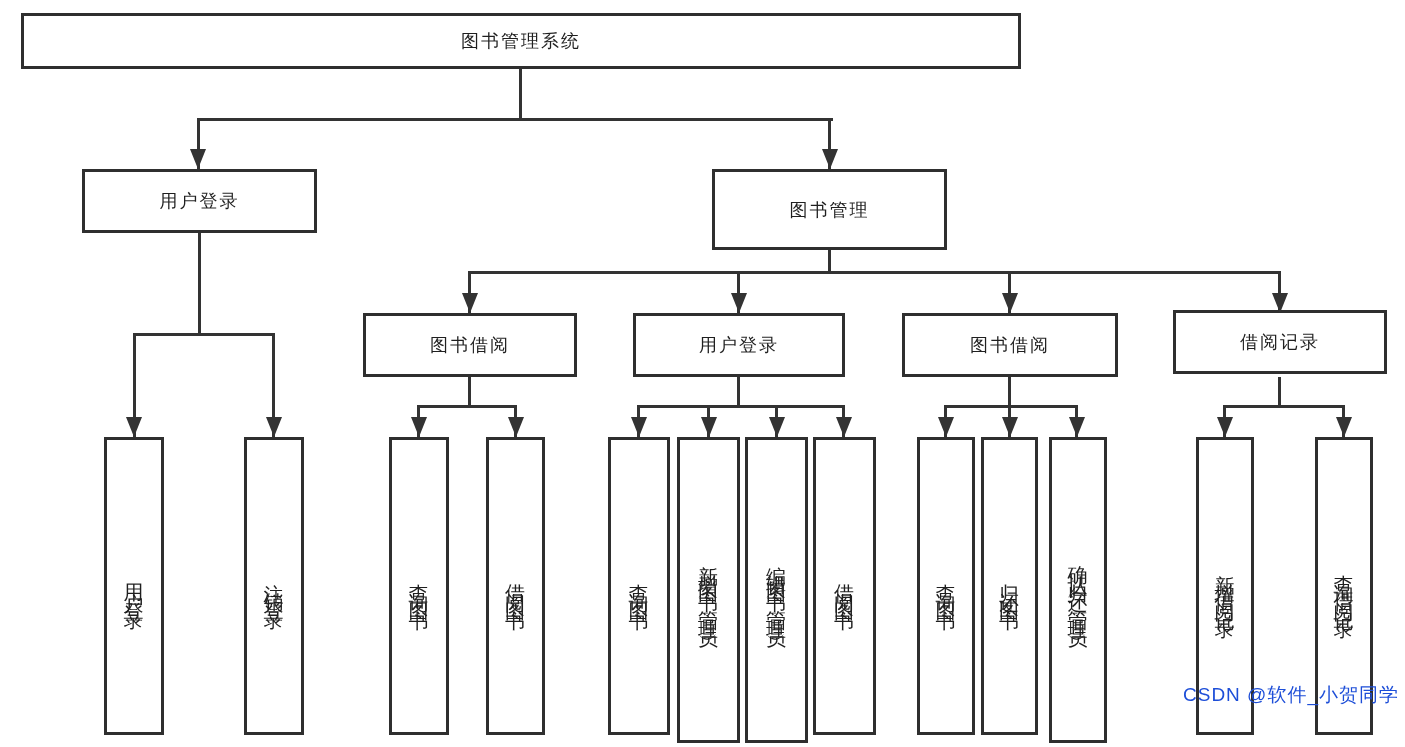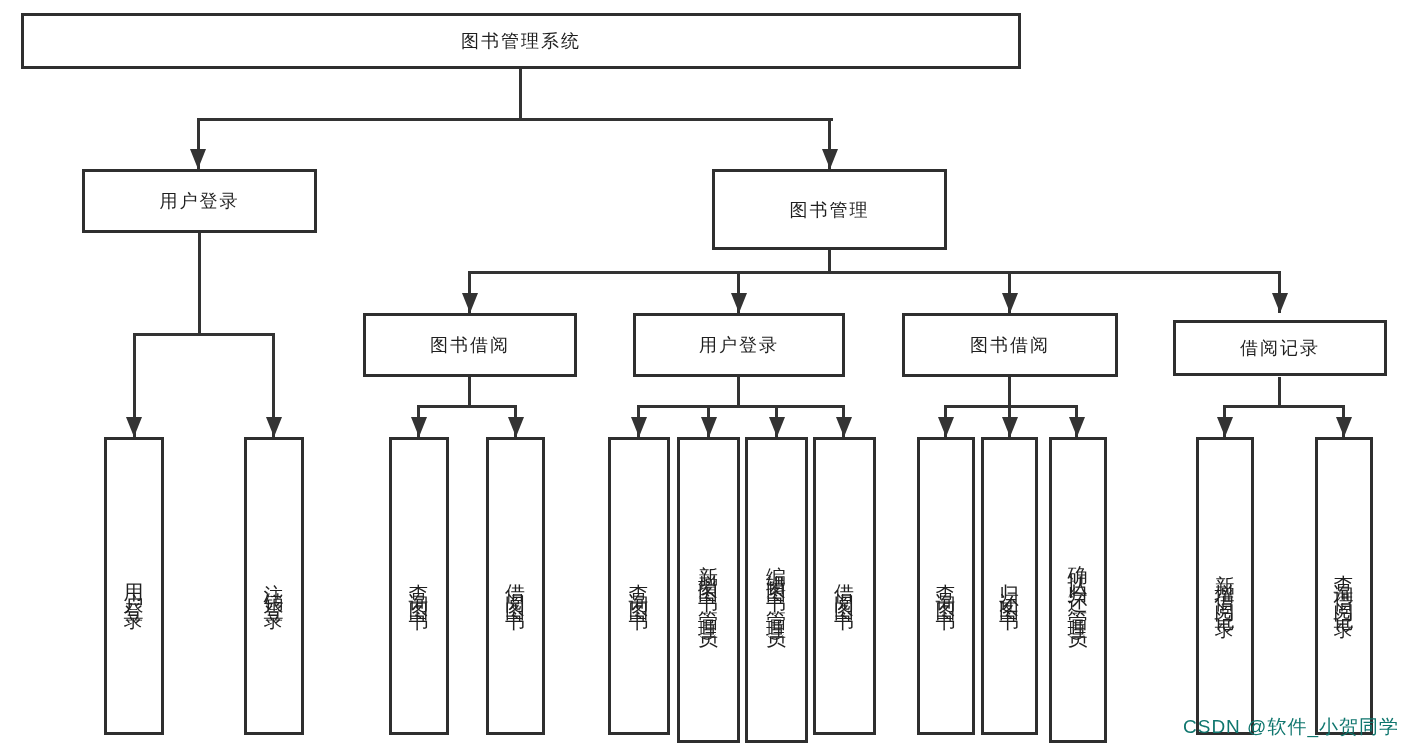--- a/index.html
+++ b/index.html
@@ -32,23 +32,23 @@
   .arrow{
     position:absolute;
     width:0;height:0;
     border-left:8px solid transparent;
     border-right:8px solid transparent;
     border-top:20px solid #333333;
     z-index:3;
   }
   .watermark{
     position:absolute;
-    left:1183px;top:714px;
+    left:1183px;top:682px;
     font-size:19px;
-    color:#0f766e;
+    color:#1d4ed8;
     letter-spacing:1px;
     z-index:4;
     white-space:nowrap;
   }
 </style>
 </head>
 <body>
 
 <div id="stage">
 
@@ -65,21 +65,21 @@
 
   <div class="box" style="left:363px;top:313px;width:214px;height:64px">
     <span>图书借阅</span>
   </div>
   <div class="box" style="left:633px;top:313px;width:212px;height:64px">
     <span>用户登录</span>
   </div>
   <div class="box" style="left:902px;top:313px;width:216px;height:64px">
     <span>图书借阅</span>
   </div>
-  <div class="box" style="left:1173px;top:320px;width:214px;height:56px">
+  <div class="box" style="left:1173px;top:310px;width:214px;height:64px">
     <span>借阅记录</span>
   </div>
 
   <div class="box vbox" style="left:104px;top:437px;width:60px;height:298px">
     <span>用户登录</span>
   </div>
   <div class="box vbox" style="left:244px;top:437px;width:60px;height:298px">
     <span>注销登录</span>
   </div>
 

